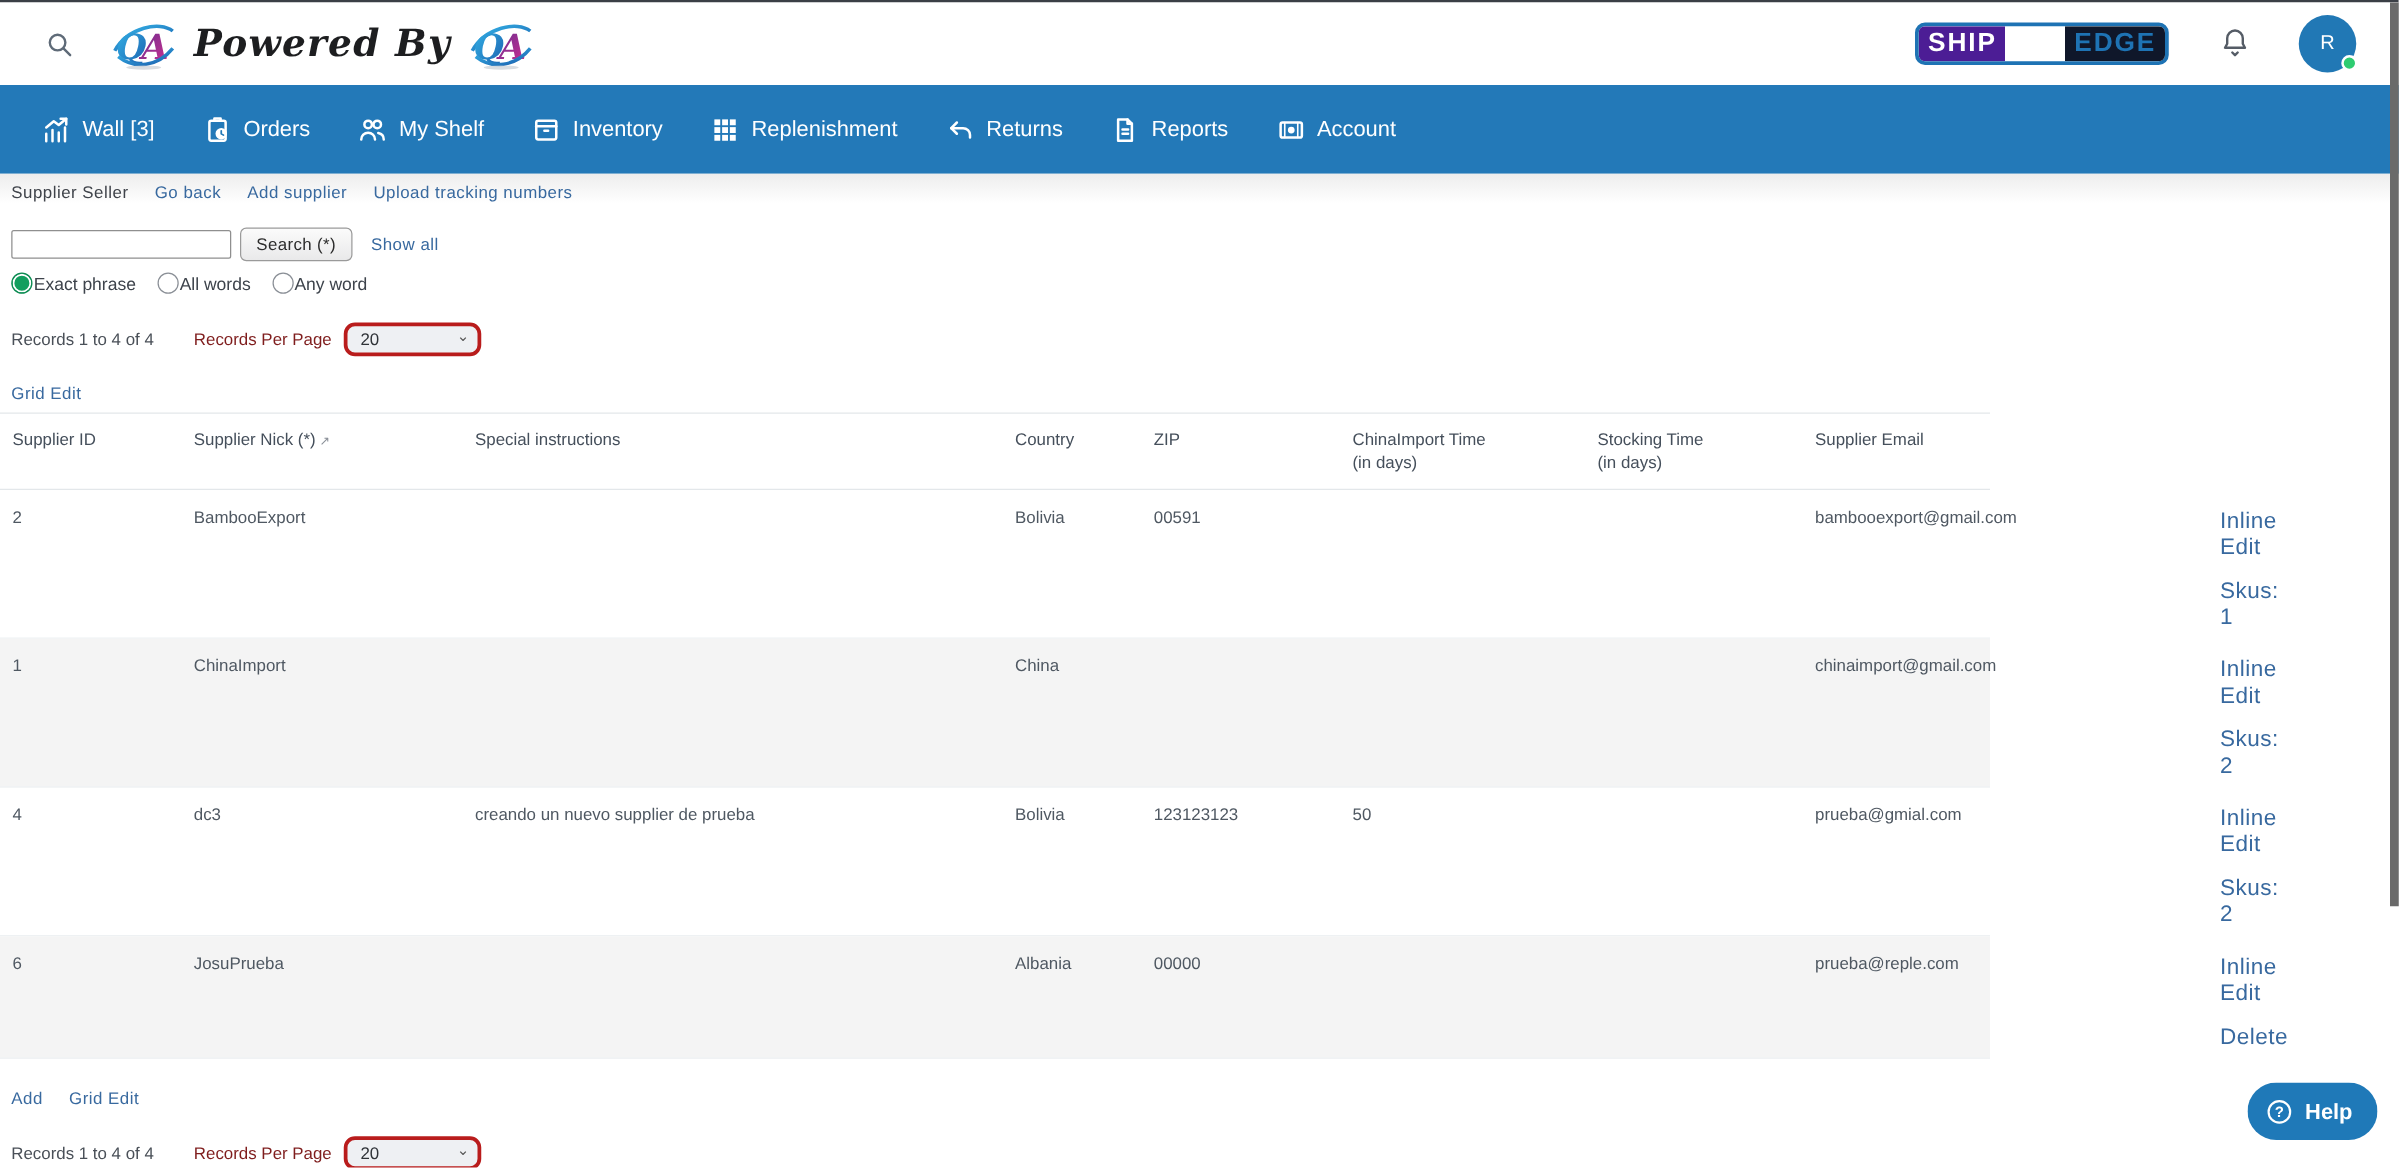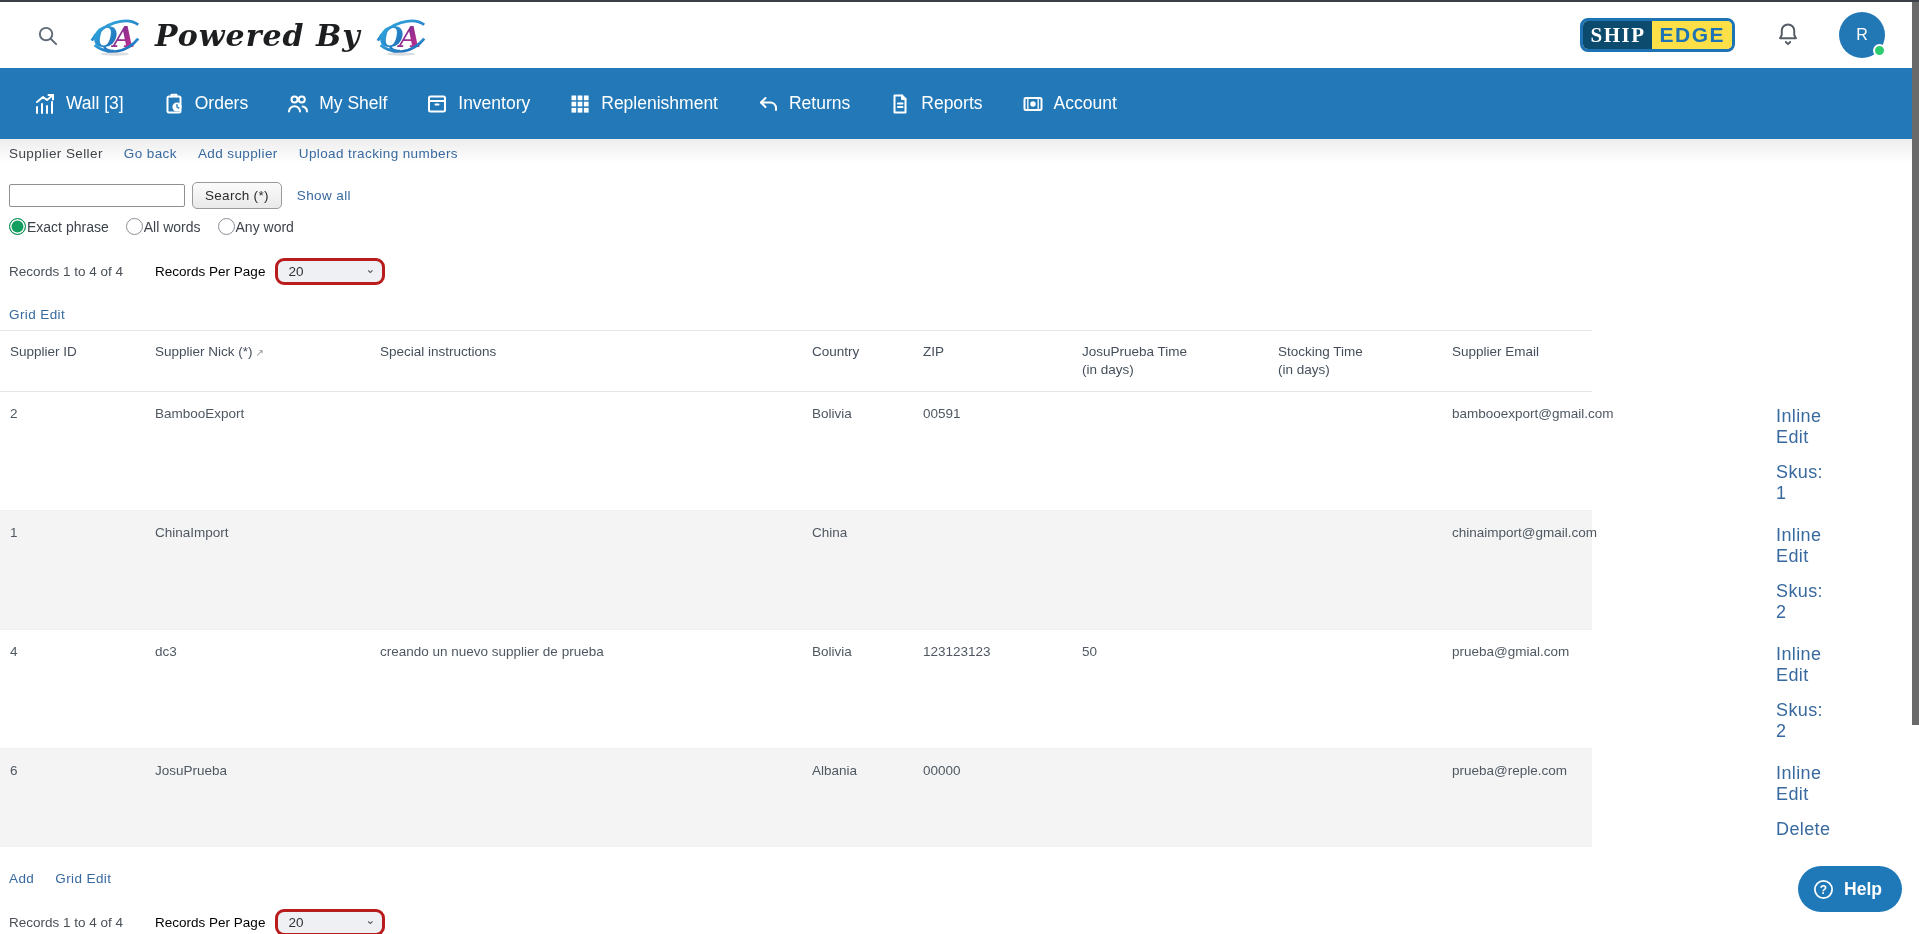--- a/index.html
+++ b/index.html
@@ -10,22 +10,22 @@
   
   .topbar { height:66px; background:#fff; display:flex; align-items:center; padding:0 34px 0 36px; }
   .hsearch svg { width:23px; height:23px; display:block; }
   .qa-wrap { display:flex; align-items:center; margin-left:30px; gap:10px; }
   .qa-logo-svg { width:52px; height:44px; display:block; }
   .powered-by { font-family:"DejaVu Serif","Liberation Serif",serif; font-style:italic; font-weight:bold;
     font-size:30px; color:#1d1e20; letter-spacing:1px; padding:0 4px; }
   .topbar-spacer { flex:1; }
   .shipedge { display:flex; align-items:stretch; border:3px solid #1e73b4; border-radius:8px; overflow:hidden; height:34px; margin-right:40px; }
   .shipedge .seg { display:flex; align-items:center; padding:0 7px; font-weight:bold; font-size:21px; letter-spacing:1.5px; font-stretch:condensed; }
-  .shipedge .seg.ship { background:#0c4a6e; color:#fff;font-family:Liberation Serif, serif; }
-  .shipedge .seg.edge { background:#fde047; color:#1e73b4; }
+  .shipedge .seg.ship { background:#4c1d95; color:#fff; }
+  .shipedge .seg.edge { background:#0f172a; color:#1e73b4;margin-left:48px; }
   .bell { margin-right:38px; }
   .bell svg { width:26px; height:28px; display:block; }
   .avatar { position:relative; width:46px; height:46px; border-radius:50%; background:#2178b5; color:#fff;
     display:flex; align-items:center; justify-content:center; font-size:16px; }
   .avatar .dot { position:absolute; right:-1px; bottom:1px; width:13px; height:13px; border-radius:50%;
     background:#2ecc71; border:2px solid #fff; }
 
   
   .mainnav { height:71px; background:#2379b8; display:flex; align-items:center; padding-left:33px; gap:38px; }
   .nav-item { display:flex; align-items:center; gap:9px; color:#fff; font-size:17.5px; cursor:pointer; white-space:nowrap; }
@@ -45,21 +45,21 @@
     background:linear-gradient(180deg,#fbfbfb,#e9e9ea); border:1px solid #9a9a9a; border-radius:5px; cursor:pointer; letter-spacing:.3px; }
   .show-all { margin-left:15px; font-size:13.5px; }
 
   .radio-row { display:flex; align-items:center; margin:9px 0 0 9px; gap:17px; }
   .radio-option { display:flex; align-items:center; cursor:pointer; font-size:14px; color:#3d434b; }
   .radio-circle { width:17px; height:17px; border-radius:50%; border:1.5px solid #8a8f96; background:#fff; margin-right:1px; }
   .radio-circle.selected { border:1.5px solid #0d8a52; background:#129e5e; box-shadow:inset 0 0 0 1.5px #fff; }
 
   .pagebar { display:flex; align-items:center; margin:23px 0 0 9px; }
   .records-text { font-size:13.5px; color:#4a5058; }
-  .per-page-label { font-size:13.5px; color:#000000; margin-left:32px; }
+  .per-page-label { font-size:13.5px; color:#7f1d1d; margin-left:32px; }
   .select-wrap { position:relative; margin-left:10px; }
   .per-page-select { width:110px; height:27px; appearance:none; -webkit-appearance:none;
     background:#eef0f3; border:3px solid #b91c1c; border-radius:9px; padding:0 10px; font-size:13.5px; color:#2f3338; }
   .select-wrap .chev { position:absolute; right:10px; top:4px; font-size:12px; color:#555; pointer-events:none; }
 
   .gridedit-row { margin:22px 0 0 9px; font-size:13.5px; }
 
   
   .supplier-table { margin-top:8px; width:1592px; font-size:13.5px; }
   .tr { display:grid; grid-template-columns:145px 225px 432px 111px 159px 196px 174px 324px minmax(0,1fr);
@@ -291,21 +291,21 @@
         <div class="th">
           <div>Special instructions</div>
         </div>
         <div class="th">
           <div>Country</div>
         </div>
         <div class="th">
           <div>ZIP</div>
         </div>
         <div class="th">
-          <div>JosuPrueba Time</div>
+          <div>ChinaImport Time</div>
           <div>(in days)</div>
         </div>
         <div class="th">
           <div>Stocking Time</div>
           <div>(in days)</div>
         </div>
         <div class="th">
           <div>Supplier Email</div>
         </div>
         <div class="th">

